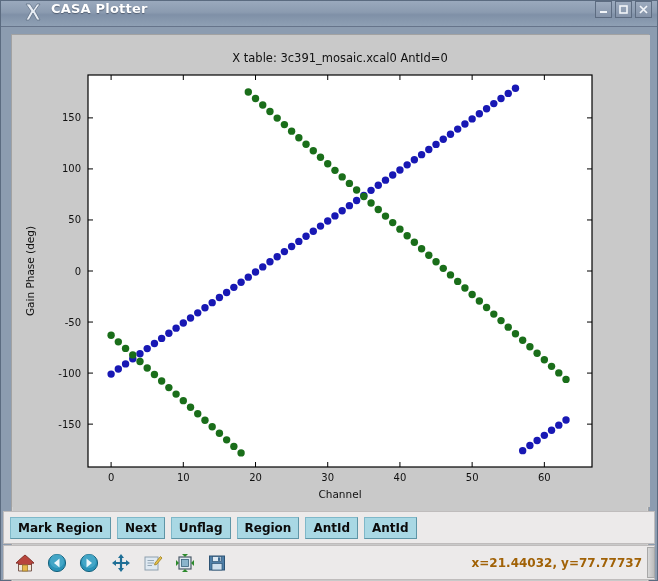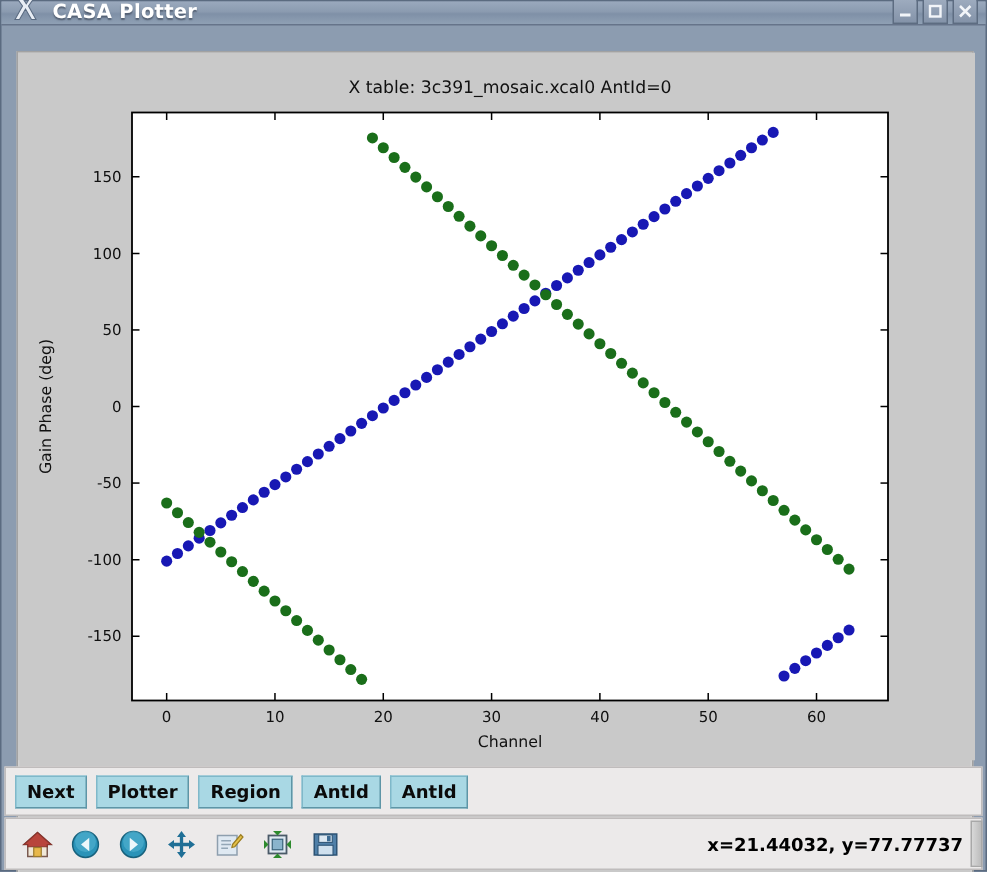--- a/index.html
+++ b/index.html
@@ -17,24 +17,24 @@
     position: absolute;
     left: 0; top: 0;
     width: 658px; height: 581px;
     background: #8c9cb0;
     border: 1px solid #5b6b80;
   }
 
   
   #titlebar {
     position: absolute; left: 0; top: 0;
-    width: 656px; height: 16px;
+    width: 656px; height: 26px;
     background: linear-gradient(to bottom, #9aa9bd 0%, #8b9bb0 45%, #7f90a7 55%, #8fa0b4 100%);
     border-bottom: 1px solid #66748a;
-    display: flex; align-items: flex-end;
+    display: flex; align-items: flex-start; padding-left: 16px;
   }
   #titlebar .xlogo {
     width: 22px; height: 22px; margin-left: 5px;
     position: relative; flex: 0 0 auto;
   }
   #titlebar .xlogo svg { display:block; }
   .title-text {
     margin-left: 7px;
     color: #ffffff;
     font-size: 13px;
@@ -111,21 +111,21 @@
     display: flex; align-items: center; justify-content: center;
     cursor: pointer;
     margin-right: 2px;
   }
   .tool-btn svg { display:block; }
   #coord-readout {
     margin-left: auto;
     margin-right: 12px;
     font-size: 12px;
     font-weight: bold;
-    color: #000000;
+    color: #a16207;
     font-family: "DejaVu Sans", "Liberation Sans", sans-serif;
     white-space: nowrap;
   }
   .scroll-nub {
     position: absolute;
     right: 2px; top: 546px;
     width: 8px; height: 31px;
     background: linear-gradient(to right,#d8d8d8,#bcbcbc);
     border: 1px solid #a8a8a8;
   }
@@ -350,22 +350,23 @@
             <circle cx="554.01" cy="344.41" r="3.70"></circle>
           </g>
         </g>
 
       <text id="xLabel" x="328" y="463" text-anchor="middle" font-family="DejaVu Sans, Liberation Sans, sans-serif" font-size="10.5" fill="#111">Channel</text>
       <text id="yLabel" x="22" y="236" text-anchor="middle" transform="rotate(-90 22 236)" font-family="DejaVu Sans, Liberation Sans, sans-serif" font-size="10.5" fill="#111">Gain Phase (deg)</text>
     </svg>
   </div>
 
   <div id="buttonbar">
+    <button class="cmd-btn">Mark Region</button>
     <button class="cmd-btn">Next</button>
-    <button class="cmd-btn">Plotter</button>
+    <button class="cmd-btn">Unflag</button>
     <button class="cmd-btn">Region</button>
     <button class="cmd-btn">AntId</button>
     <button class="cmd-btn">AntId</button>
   </div>
 
   <div id="toolbar">
 
     <span class="tool-btn" title="Home">
       <svg width="22" height="22" viewBox="0 0 22 22">
         <path d="M11 3 L20 11 L17.5 11 L17.5 19 L4.5 19 L4.5 11 L2 11 Z" fill="#f0e8d8" stroke="#7a5a50" stroke-width="1"></path>

